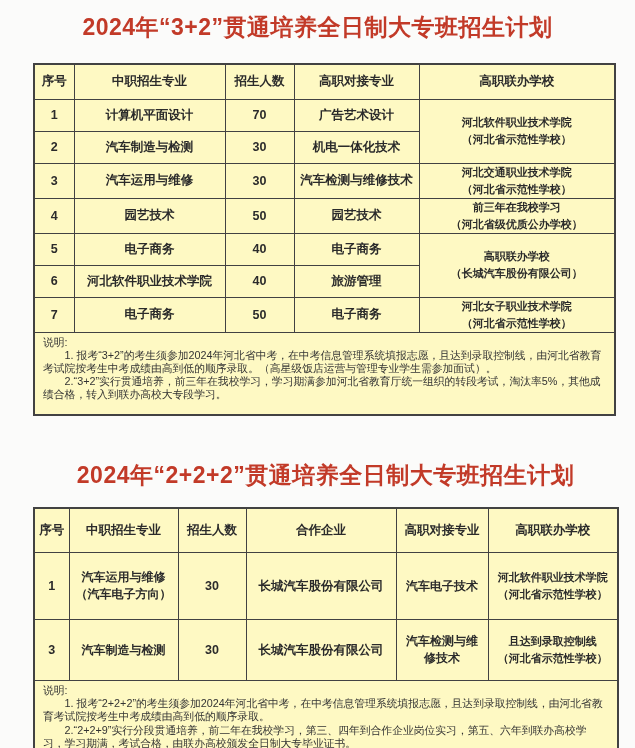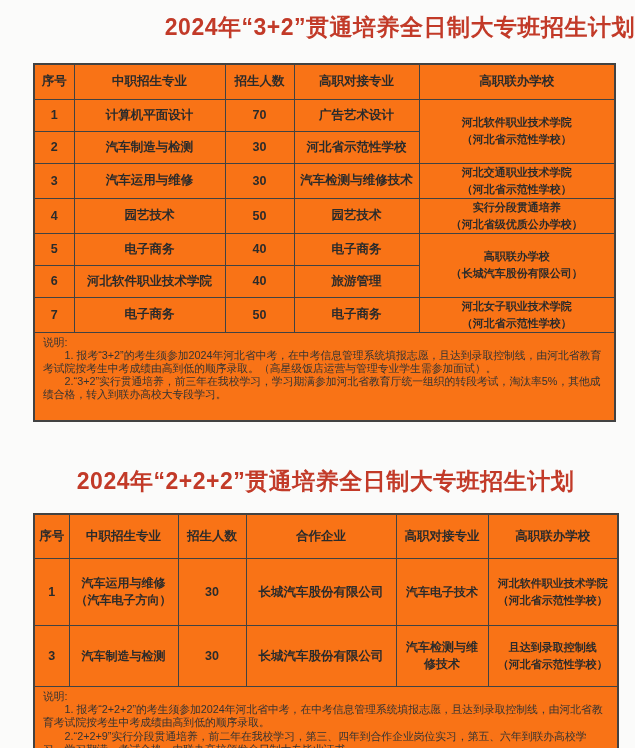--- a/index.html
+++ b/index.html
@@ -15,27 +15,27 @@
   }
   .doc-title {
     margin: 0;
     text-align: center;
     color: #c23a28;
     font-weight: bold;
     font-size: 23px;
     letter-spacing: 0.5px;
     line-height: 30px;
   }
-  .title-1 { padding-top: 12px; text-align: right; }
+  .title-1 { padding-top: 12px; }
   .title-2 { padding-top: 44px; padding-left: 16px; }
   table {
     border-collapse: collapse;
     table-layout: fixed;
     margin-left: 33px;
-    background: #f97316;
+    background: #fef9c3;
     border: 2px solid #424242;
   }
   .table-1 { margin-top: 21px; width: 581px; }
   .table-2 { margin-top: 17px; width: 584px; }
   th, td {
     border: 1.5px solid #424242;
     text-align: center;
     vertical-align: middle;
     font-size: 12.5px;
     font-weight: bold;
@@ -50,21 +50,21 @@
   .table-2 .row-b td { height: 61px; }
   .two-line { line-height: 17px; font-size: 12px; }
   .school-cell { font-size: 11px; line-height: 17px; }
   td.notes-cell {
     text-align: left;
     vertical-align: top;
     font-weight: normal;
     font-size: 10.8px;
     line-height: 13.2px;
     color: #333333;
-    padding: 3px 9px 18px 8px;
+    padding: 3px 9px 12px 8px;
   }
   .table-1 td.notes-cell { height: 66px; }
   .table-2 td.notes-cell { height: 74px; }
   .notes-cell p { margin: 0; text-indent: 2em; }
   .notes-cell p.note-label { text-indent: 0; }
 </style>
 </head>
 <body>
 
 <div class="page">
@@ -94,39 +94,39 @@
       <td>广告艺术设计</td>
       <td class="school-cell" rowspan="2">
         <div>河北软件职业技术学院</div>
         <div>（河北省示范性学校）</div>
       </td>
     </tr>
     <tr>
       <td>2</td>
       <td>汽车制造与检测</td>
       <td>30</td>
-      <td>河北省示范性学校</td>
+      <td>机电一体化技术</td>
     </tr>
     <tr>
       <td>3</td>
       <td>汽车运用与维修</td>
       <td>30</td>
       <td>汽车检测与维修技术</td>
       <td class="school-cell">
         <div>河北交通职业技术学院</div>
         <div>（河北省示范性学校）</div>
       </td>
     </tr>
     <tr>
       <td>4</td>
       <td>园艺技术</td>
       <td>50</td>
       <td>园艺技术</td>
       <td class="school-cell">
-        <div>实行分段贯通培养</div>
+        <div>前三年在我校学习</div>
         <div>（河北省级优质公办学校）</div>
       </td>
     </tr>
     <tr>
       <td>5</td>
       <td>电子商务</td>
       <td>40</td>
       <td>电子商务</td>
       <td class="school-cell" rowspan="2">
         <div>高职联办学校</div>

